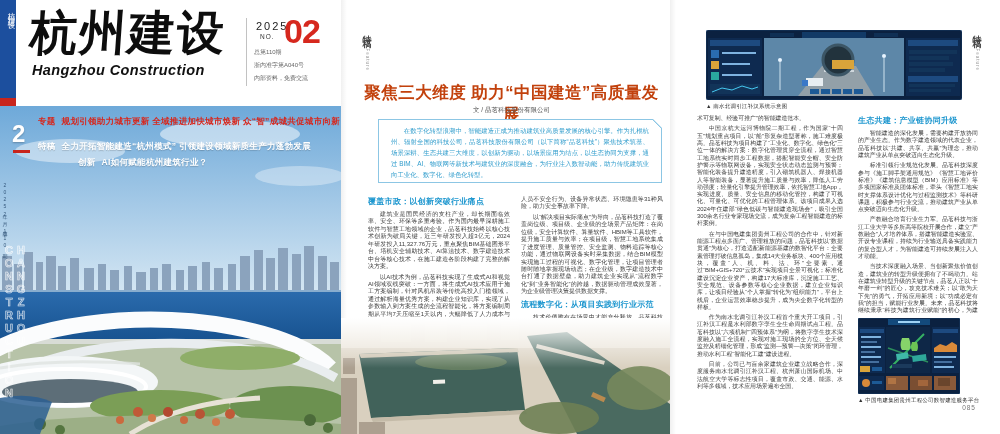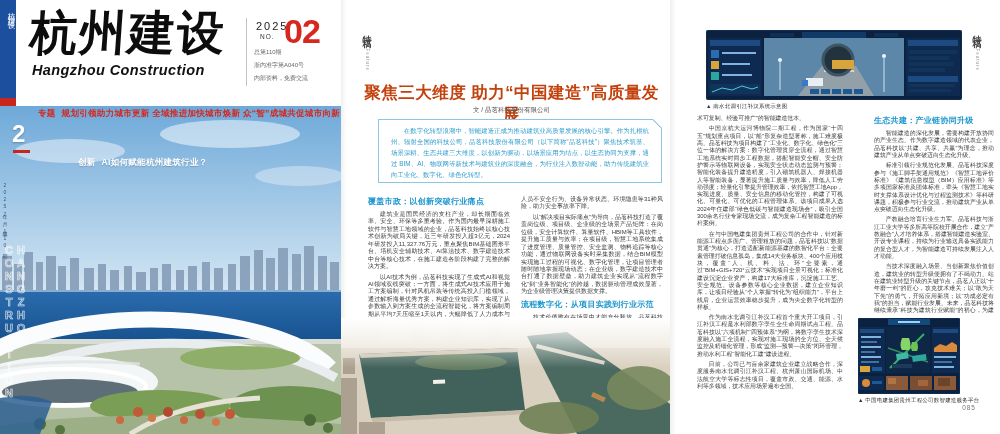--- a/index.html
+++ b/index.html
@@ -21,21 +21,21 @@
   .issue-total { position:absolute; left:238px; top:48px; font-size:6px; color:#666; }
   .issue-license { position:absolute; left:238px; top:61px; font-size:6px; color:#666; }
   .issue-note { position:absolute; left:238px; top:74px; font-size:6px; color:#666; }
 
   .cover-photo-wrap { position:absolute; left:0; top:106px; width:341px; height:328px; overflow:hidden; }
   .cover-overlay { position:absolute; left:0; top:106px; width:341px; height:328px; }
   .page-badge { position:absolute; left:12px; top:14px; color:#fff; font-size:24px; font-weight:bold; text-shadow:0 1px 2px rgba(0,0,0,.25); }
   .page-badge-bar { position:absolute; left:13px; top:44px; width:17px; height:3px; background:#c8251c; }
   .headline { position:absolute; left:38px; white-space:nowrap; font-size:8.5px; font-weight:bold; letter-spacing:.3px; }
   .headline .tag { margin-right:6px; }
-  .hl-red { color:#d6281e; top:2px; }
+  .hl-red { color:#d6281e; top:10px; }
   .hl-w1 { color:#fff; top:35px; text-shadow:0 1px 1px rgba(0,0,0,.2); }
   .hl-w2 { color:#fff; top:51px; text-shadow:0 1px 1px rgba(0,0,0,.2);margin-left:40px; }
   .edition-vert { position:absolute; left:2px; top:76px; writing-mode:vertical-rl; text-orientation:upright; font-size:5px; color:#23466b; letter-spacing:1px; opacity:.85; }
   .watermark-vert { position:absolute; left:3px; top:138px; writing-mode:vertical-rl; text-orientation:upright; font-size:11px; font-weight:bold; color:rgba(255,255,255,.18); -webkit-text-stroke:.6px rgba(255,255,255,.8); letter-spacing:1px; height:190px; overflow:hidden; }
 
   
   .page { position:absolute; top:0; height:434px; background:#fff; }
   .page-mid { left:341px; width:329px; }
   .page-right { left:670px; width:330px; }
   .vlabel { position:absolute; writing-mode:vertical-rl; color:#333; }
@@ -57,21 +57,21 @@
   .col-1 { left:27px; width:142px; height:132px; }
   .col-2 { left:180px; width:142px; height:126px; }
   .midimg { position:absolute; left:0; top:318px; width:329px; height:116px; }
   .midimg-fade { position:absolute; left:0; top:318px; width:329px; height:50px; background:linear-gradient(#ffffff, rgba(255,255,255,0)); }
 
   
   .dash1 { position:absolute; left:36px; top:30px; width:256px; height:70px; }
   .cap-top { position:absolute; left:36px; top:103px; }
   .rcol { position:absolute; top:115px; overflow:hidden; }
   .rcol-1 { left:27px; width:146px; height:300px; }
-  .rcol-2 { left:204px; width:120px; height:198px; }
+  .rcol-2 { left:188px; width:120px; height:198px; }
   .rcol .bodytext p, .rcol p { font-size:5.9px; }
   .dash2 { position:absolute; left:188px; top:318px; width:102px; height:76px; }
   .cap-bottom { position:absolute; left:188px; top:397px; width:130px; }
   .pageno { position:absolute; right:24px; top:404px; font-size:6.5px; color:#777; letter-spacing:1px; }
   .vlabel-right { right:14px; top:28px; }
   .vlabel-mid { left:17px; top:28px; }
   .contin { text-indent:0 !important; }
 </style>
 </head>
 <body>
@@ -154,20 +154,21 @@
             <circle cx="310" cy="314" r="6" fill="#4c6b3a"></circle>
             <circle cx="328" cy="322" r="5" fill="#557640"></circle>
         </g>
         <path d="M0 292 Q 30 286 52 296 L 40 328 L 0 328 Z" fill="#2b5f92" opacity=".85"></path>
       </svg>
     </div>
     <div class="cover-overlay">
       <div class="page-badge">2</div>
       <div class="page-badge-bar"></div>
       <div class="headline hl-red"><span class="tag">专题</span><span>规划引领助力城市更新 全域推进加快城市焕新 众“智”成城共促城市向新</span></div>
+      <div class="headline hl-w1"><span class="tag">特稿</span><span>全力开拓智能建造“杭州模式” 引领建设领域新质生产力蓬勃发展</span></div>
       <div class="headline hl-w2"><span class="tag">创新</span><span>AI如何赋能杭州建筑行业？</span></div>
       <div class="edition-vert">2025年2月 总第110期</div>
       <div class="watermark-vert">HANGZHOU CONSTRUCTION</div>
     </div>
     <div class="spine"></div>
     <div class="spine-text">杭州建设</div>
     <div class="spine-red"></div>
     <div class="cover-header">
       <div class="calligraphy">杭州建设</div>
       <div class="title-en">Hangzhou Construction</div>

